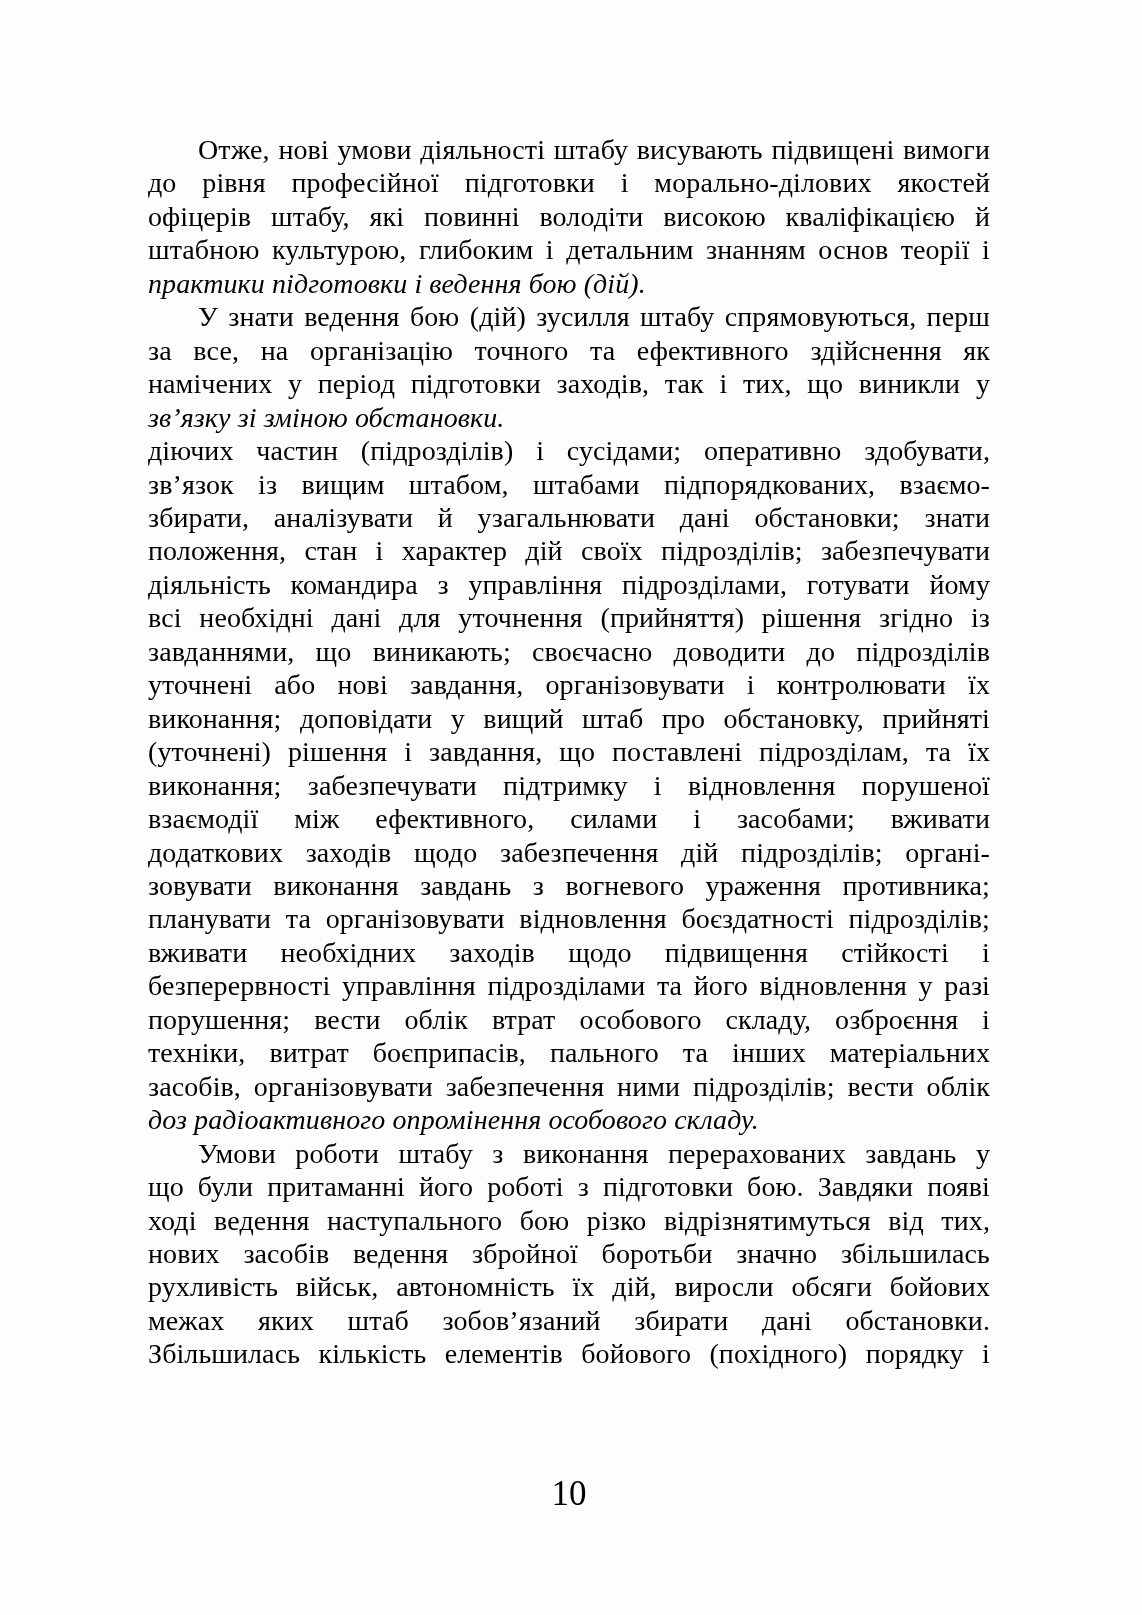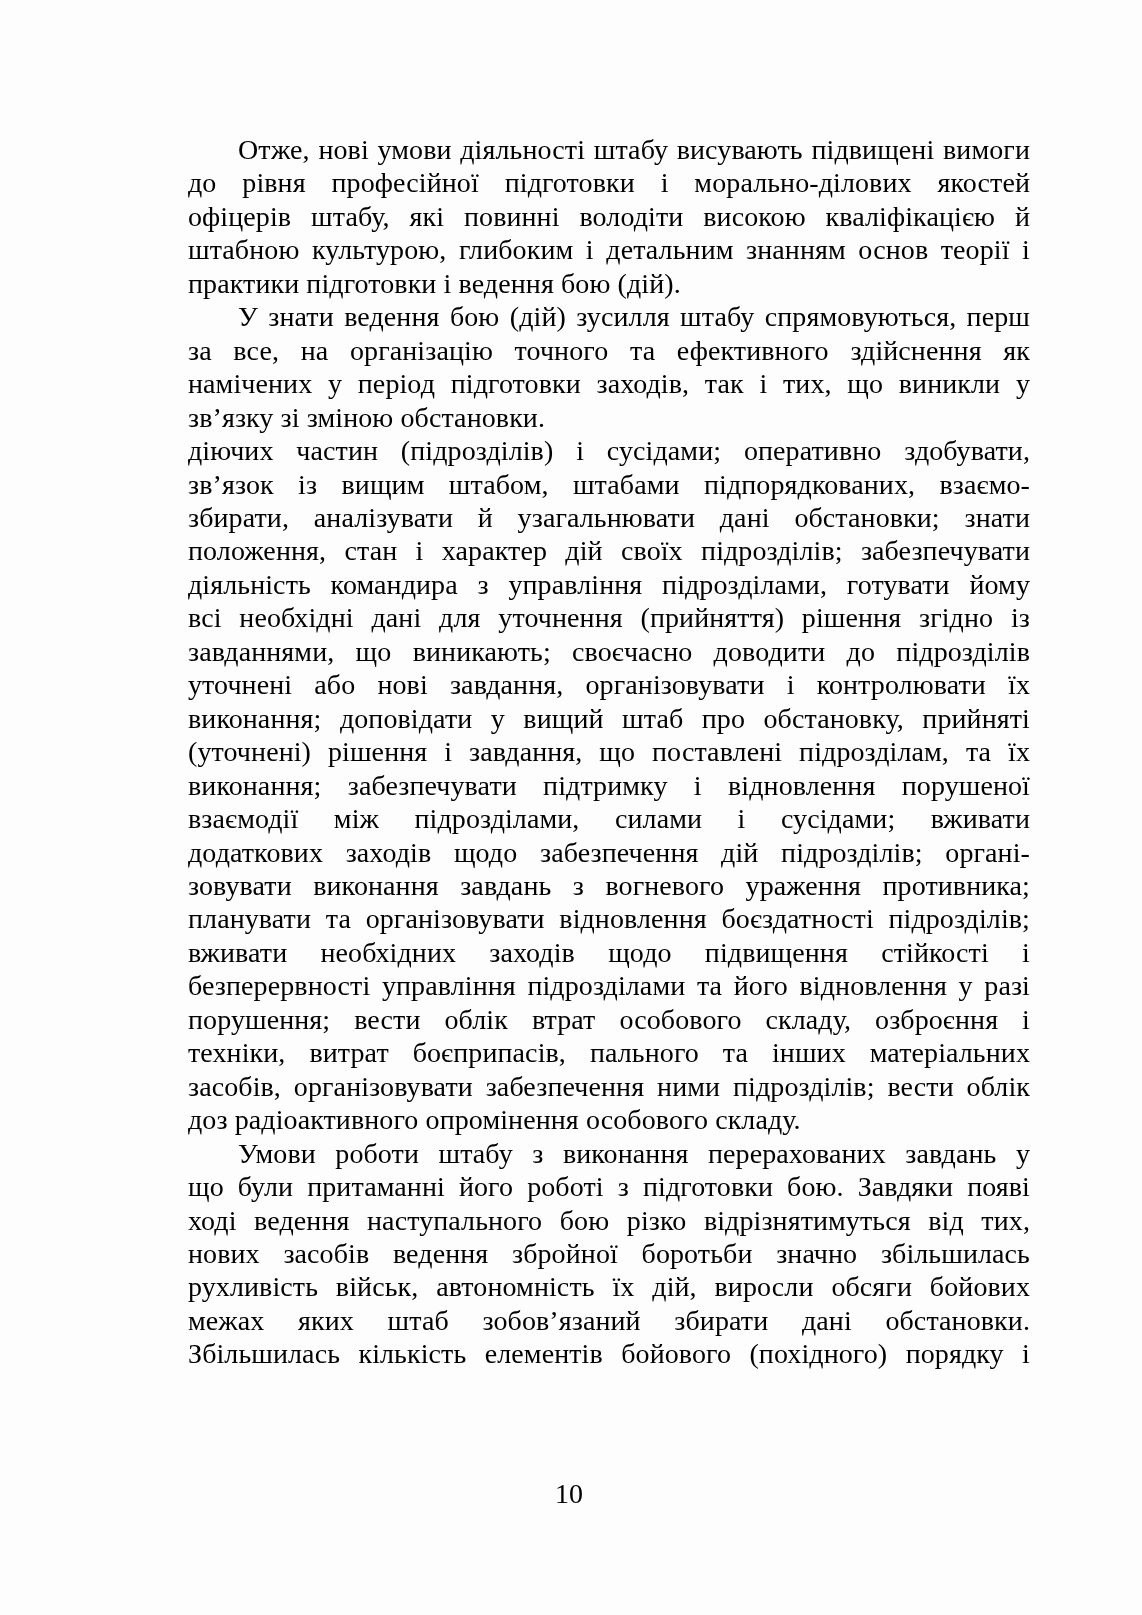--- a/index.html
+++ b/index.html
@@ -21,49 +21,49 @@
     top: 0;
     width: 1142px;
     height: 1615px;
     background: #fdfdfd;
   }
   .text-block {
     position: absolute;
     left: 148px;
     top: 133px;
     width: 842px;
-    margin-left: 40px;
   }
   .paragraph {
     margin: 0;
     padding: 0;
   }
   .line {
     font-size: 28px;
     line-height: 33.45px;
     text-align: justify;
     text-align-last: justify;
     text-justify: inter-word;
     letter-spacing: 0.1px;
   }
   .line.first {
     text-indent: 50px;
   }
   .line.last {
     text-align-last: left;
+    font-style: italic;
   }
   .page-footer {
     position: absolute;
     left: 148px;
     top: 1477px;
     width: 842px;
     text-align: center;
   }
   .page-number {
-    font-size: 28px;
+    font-size: 35px;
     line-height: 33px;
     font-family: Liberation Serif, serif;
   }
 </style>
 </head>
 <body>
 
 <div class="page">
   <main class="text-block" id="text-block">
       <div class="paragraph">
@@ -84,21 +84,21 @@
         <div class="line">зв’язок із вищим штабом, штабами підпорядкованих, взаємо-</div>
         <div class="line">збирати, аналізувати й узагальнювати дані обстановки; знати</div>
         <div class="line">положення, стан і характер дій своїх підрозділів; забезпечувати</div>
         <div class="line">діяльність командира з управління підрозділами, готувати йому</div>
         <div class="line">всі необхідні дані для уточнення (прийняття) рішення згідно із</div>
         <div class="line">завданнями, що виникають; своєчасно доводити до підрозділів</div>
         <div class="line">уточнені або нові завдання, організовувати і контролювати їх</div>
         <div class="line">виконання; доповідати у вищий штаб про обстановку, прийняті</div>
         <div class="line">(уточнені) рішення і завдання, що поставлені підрозділам, та їх</div>
         <div class="line">виконання; забезпечувати підтримку і відновлення порушеної</div>
-        <div class="line">взаємодії між підрозділами, силами і сусідами; вживати</div>
+        <div class="line">взаємодії між ефективного, силами і засобами; вживати</div>
         <div class="line">додаткових заходів щодо забезпечення дій підрозділів; органі-</div>
         <div class="line">зовувати виконання завдань з вогневого ураження противника;</div>
         <div class="line">планувати та організовувати відновлення боєздатності підрозділів;</div>
         <div class="line">вживати необхідних заходів щодо підвищення стійкості і</div>
         <div class="line">безперервності управління підрозділами та його відновлення у разі</div>
         <div class="line">порушення; вести облік втрат особового складу, озброєння і</div>
         <div class="line">техніки, витрат боєприпасів, пального та інших матеріальних</div>
         <div class="line">засобів, організовувати забезпечення ними підрозділів; вести облік</div>
         <div class="line last">доз радіоактивного опромінення особового складу.</div>
       </div>

